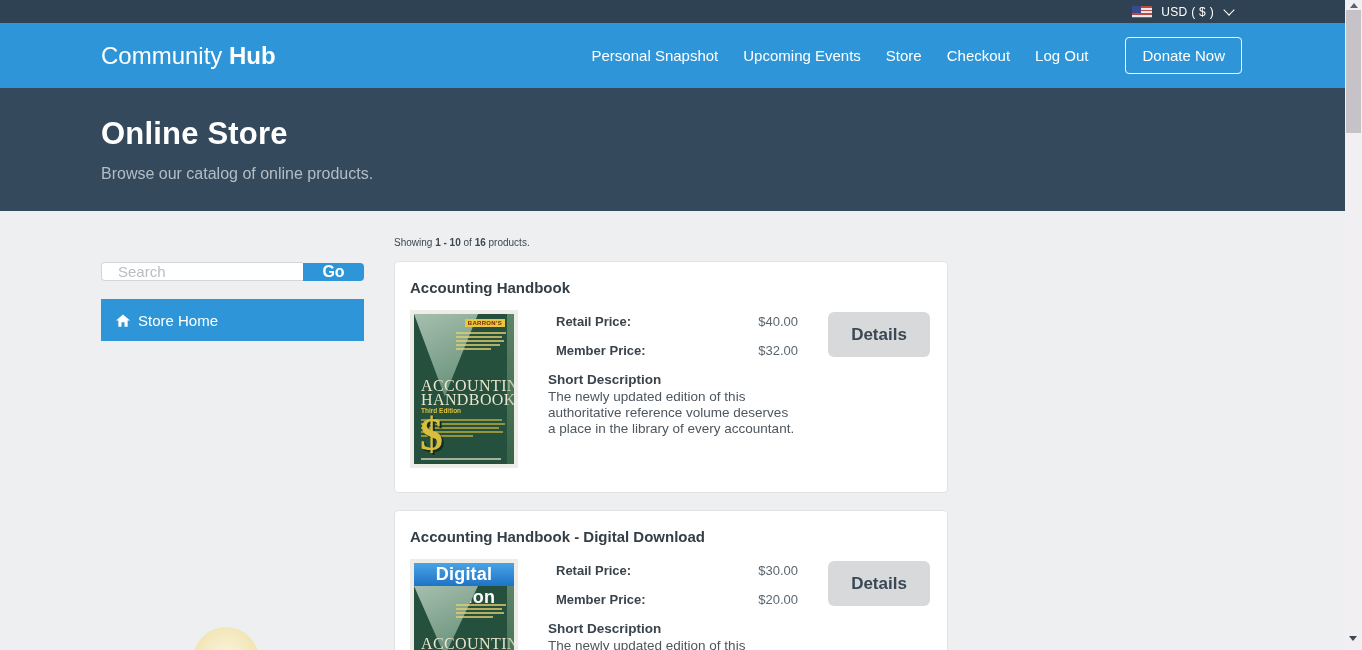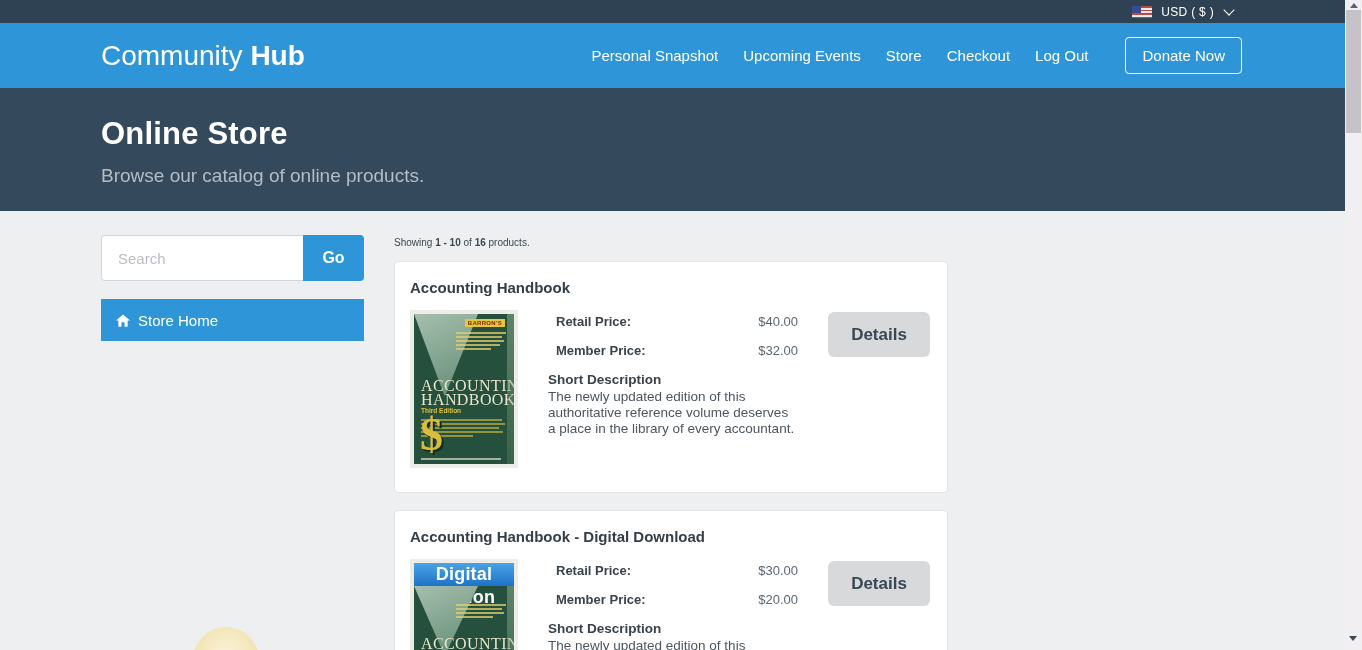--- a/index.html
+++ b/index.html
@@ -18,38 +18,38 @@
   .flag{width:20px;height:12px;position:relative;margin-right:9px;flex:none;
     background:repeating-linear-gradient(180deg,#b94a48 0 1.8px,#e8e8e8 1.8px 3.6px);}
   .flag::after{content:"";position:absolute;left:0;top:0;width:9px;height:7px;background:#3a4a8c;}
   .currency{font-size:12px;letter-spacing:.3px;cursor:pointer;}
   .chev{width:8px;height:8px;border-right:1.6px solid #fff;border-bottom:1.6px solid #fff;
     transform:rotate(45deg);margin:-4px 0 0 11px;cursor:pointer;}
 
   
   .nav{height:65px;background:var(--brand-blue);display:flex;align-items:center;
     padding:0 120px 0 101px;color:#fff;}
-  .logo{font-size:28px;cursor:pointer;white-space:nowrap;}
+  .logo{font-size:24px;cursor:pointer;white-space:nowrap;}
   .logo .lt{font-weight:400;}
   .logo .bd{font-weight:700;}
   .nav-links{margin-left:auto;display:flex;align-items:center;gap:25px;font-size:15px;}
   .nav-links a{color:#fff;text-decoration:none;cursor:pointer;white-space:nowrap;}
   .donate{margin-left:12px;border:1px solid #fff;border-radius:4px;background:transparent;
     color:#fff;font-size:15px;padding:9px 16px;cursor:pointer;font-family:inherit;}
 
   
   .hero{height:123px;background:var(--hero-dark);padding:28px 0 0 101px;}
   .hero h1{color:#fff;font-size:31px;font-weight:700;letter-spacing:.2px;}
-  .hero p{margin-top:13px;color:#b3bdc6;font-size:19px;}
+  .hero p{margin-top:13px;color:#b3bdc6;font-size:16px;}
 
   
   .content{position:relative;height:439px;background:var(--page-bg);}
 
   .sidebar{position:absolute;left:101px;top:24px;width:263px;}
-  .search-row{display:flex;height:46px;}
+  .search-row{display:flex;height:46px;align-items:flex-end;}
   .search-row input{flex:1;min-width:0;border:1px solid #d3d6d8;border-right:none;
     border-radius:4px 0 0 4px;padding:0 16px;font-size:15px;color:#555;outline:none;
     font-family:inherit;background:#fff;}
   .search-row input::placeholder{color:#b9bdc1;}
   .go-btn{width:61px;background:var(--brand-blue);border:none;border-radius:0 4px 4px 0;
     color:#fff;font-weight:700;font-size:16px;cursor:pointer;font-family:inherit;}
   .store-home{margin-top:18px;height:42px;background:var(--brand-blue);color:#fff;
     display:flex;align-items:center;gap:8px;padding-left:15px;font-size:15px;cursor:pointer;}
 
   .main-col{position:absolute;left:394px;top:26px;width:554px;}

